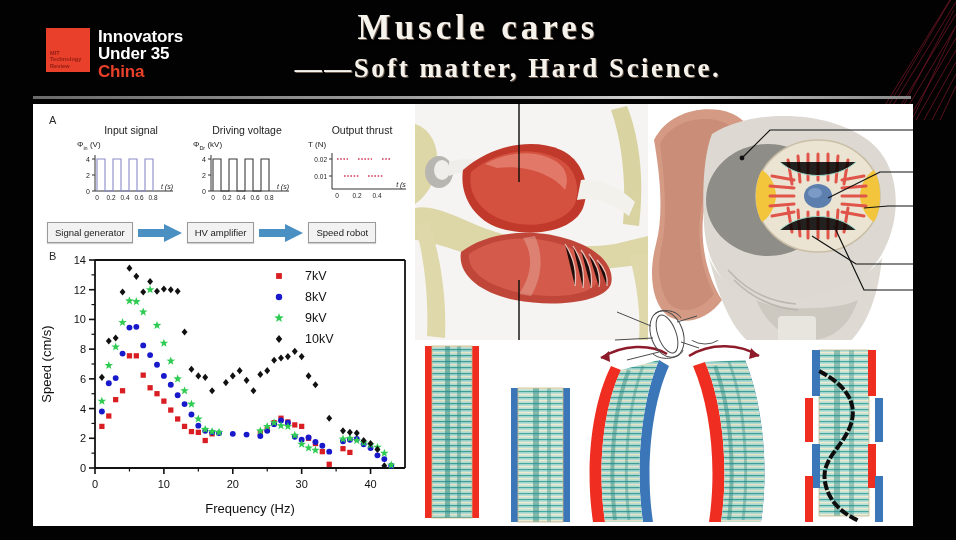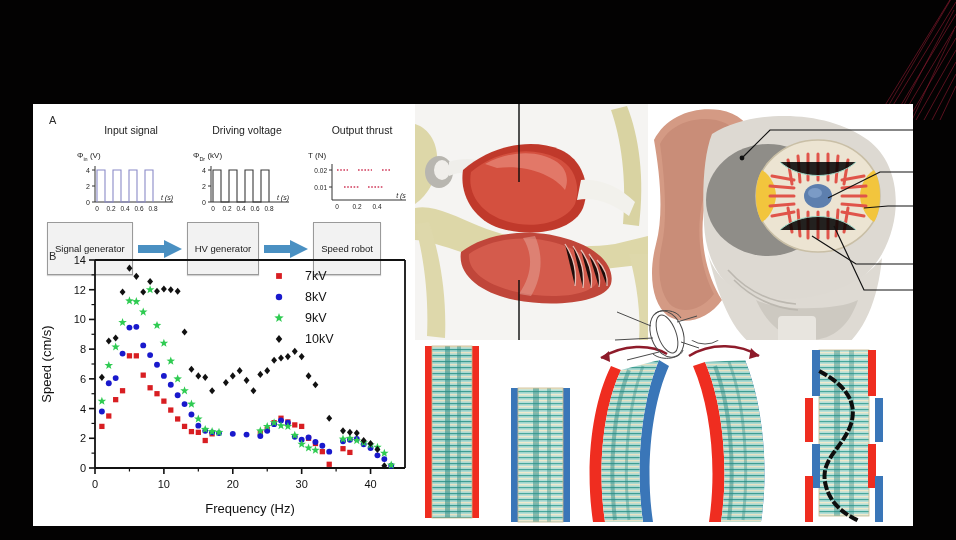--- a/index.html
+++ b/index.html
@@ -53,30 +53,30 @@
     background: #ffffff; overflow: hidden;
   }
 
   
   .panelA { position: absolute; left: 0px; top: 0px; width: 380px; height: 140px; }
   .tagA { position: absolute; left: 16px; top: 10px; font-size: 11px; color: #2a2a2a; }
   .mini { position: absolute; top: 20px; width: 112px; height: 90px; }
   .mini.m1 { left: 42px; }
   .mini.m2 { left: 158px; }
   .mini.m3 { left: 273px; }
-  .mini-title { text-align: center; font-size: 10.5px; color: #222; margin-bottom: 15px; white-space: nowrap; }
+  .mini-title { text-align: center; font-size: 10.5px; color: #222; margin-bottom: 4px; white-space: nowrap; }
   .mini-ylab { font-size: 8px; color: #222; margin-left: 2px; }
   .mini-ylab sub { font-size: 5.5px; }
   .mini-plot { position: relative; width: 108px; height: 52px; }
   .mini-plot svg { position: absolute; left: 0; top: 0; }
 
   .flow { position: absolute; left: 14px; top: 118px; width: 360px; display: flex; align-items: center; }
   .fbox {
     background: #f2f2f2; border: 1px solid #9a9a9a; font-size: 9.5px; color: #1a1a1a;
-    padding: 20px 7px; white-space: nowrap; box-shadow: 0 1px 1px rgba(0,0,0,.18);
+    padding: 4px 7px; white-space: nowrap; box-shadow: 0 1px 1px rgba(0,0,0,.18);
   }
   .farrow { width: 44px; height: 18px; flex: 0 0 auto; margin: 0 5px; }
 
   
   .panelB { position: absolute; left: 0px; top: 142px; width: 382px; height: 278px; }
   .tagB { position: absolute; left: 16px; top: 4px; font-size: 11px; color: #2a2a2a; }
   .chartsvg { position: absolute; left: 0; top: 0; }
   .axis-title { font-size: 13px; fill: #111; font-family: "Liberation Sans", sans-serif; }
   .tick-lab { font-size: 11px; fill: #111; font-family: "Liberation Sans", sans-serif; }
   .legend-lab { font-size: 12.5px; fill: #111; font-family: "Liberation Sans", sans-serif; }
@@ -104,20 +104,41 @@
         <path d="M120 74 L96 120"></path>
         <path d="M120 86 L104 120"></path>
     </g>
     <g stroke="#7d1a2c" stroke-width="0.8" fill="none" opacity="0.8">
       <path d="M118 -6 L44 120"></path>
         <path d="M118 10 L60 120"></path>
         <path d="M118 30 L76 120"></path>
     </g>
   </svg>
 
+  <div class="header">
+
+    <div class="logo-wrap">
+      <div class="logo-sq">
+        <div class="logo-sq-text">
+          <div>MIT</div>
+          <div>Technology</div>
+          <div>Review</div>
+        </div>
+      </div>
+      <div class="logo-text">
+        <div class="logo-l1">Innovators</div>
+        <div class="logo-l2">Under 35</div>
+        <div class="logo-l3">China</div>
+      </div>
+    </div>
+
+    <div class="title-main">Muscle cares</div>
+    <div class="title-sub">——Soft matter, Hard Science.</div>
+    <div class="hr-line"></div>
+  </div>
 
   <div class="panel">
 
     <div class="panelA">
       <div class="tagA">A</div>
 
       <div class="mini m1">
         <div class="mini-title">Input signal</div>
         <div class="mini-ylab">
           <span>Φ</span><sub>in</sub>
@@ -208,21 +229,21 @@
             <text x="95" y="38" font-size="7" font-style="italic" fill="#222" text-anchor="middle">t (s</text>
           </svg>
         </div>
       </div>
 
       <div class="flow">
         <div class="fbox">Signal generator</div>
         <svg class="farrow" viewBox="0 0 44 18">
           <path d="M0,5 L26,5 L26,0 L44,9 L26,18 L26,13 L0,13 Z" fill="#4A90C2"></path>
         </svg>
-        <div class="fbox">HV generator</div>
+        <div class="fbox">HV amplifier</div>
         <svg class="farrow" viewBox="0 0 44 18">
           <path d="M0,5 L26,5 L26,0 L44,9 L26,18 L26,13 L0,13 Z" fill="#4A90C2"></path>
         </svg>
         <div class="fbox">Speed robot</div>
       </div>
     </div>
 
     <div class="panelB">
       <div class="tagB">B</div>
       <svg id="chart" class="chartsvg" width="382" height="278" viewBox="0 0 382 278">

